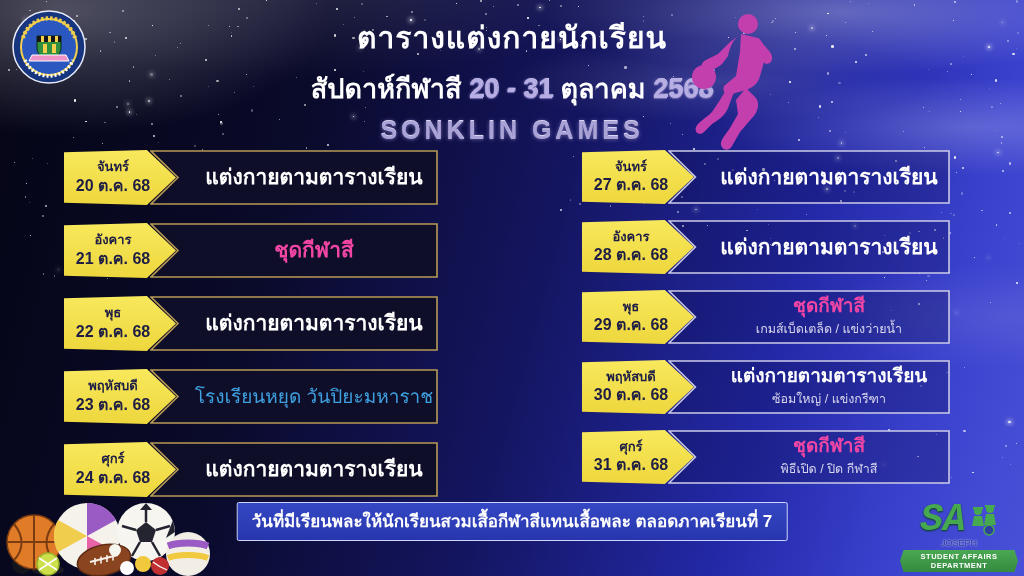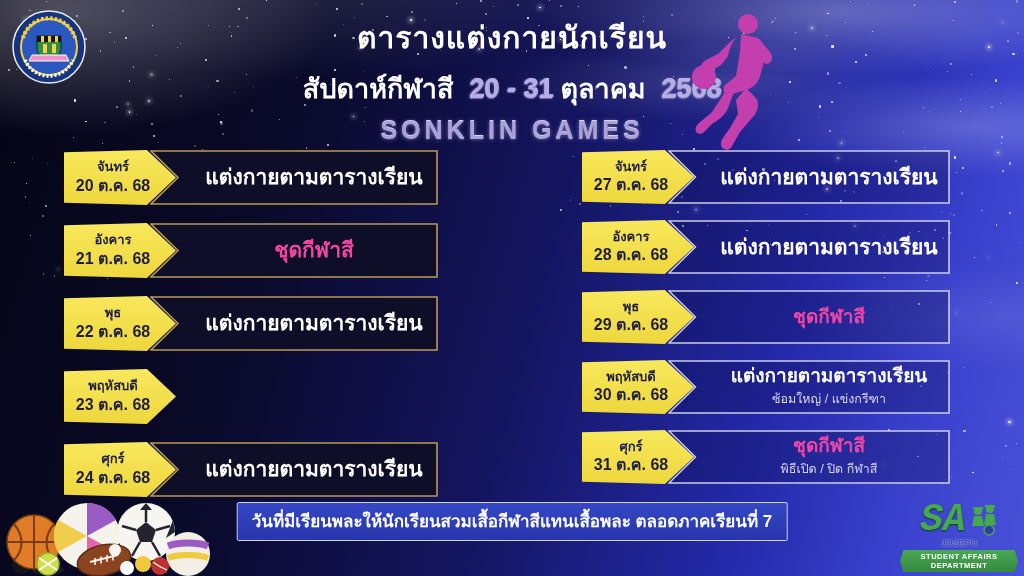--- a/index.html
+++ b/index.html
@@ -19,21 +19,21 @@
      radial-gradient(ellipse 260px 70px at 98% 55%, rgba(230,235,255,.10), transparent 75%);}
   #stars{position:absolute;inset:0;pointer-events:none;}
   .star{position:absolute;border-radius:50%;background:#fff;}
 
   
   .titleblock{position:absolute;top:12px;left:50%;transform:translateX(-50%);
     width:660px;text-align:center;color:#fff;}
   .t1{font-size:30px;font-weight:bold;letter-spacing:1px;margin:2px 0 6px;}
   .t2{font-size:27px;font-weight:bold;margin:0 0 6px;}
   .t3{font-size:25px;font-weight:bold;letter-spacing:4px;margin:4px 0 0;}
-  .glitter{color:#b7aee4;text-shadow:0 1px 0 #6a62a8,0 0 3px #8d85c8,1px -1px 0 #cfc9ef;margin-left:8px;}
+  .glitter{color:#b7aee4;text-shadow:0 1px 0 #6a62a8,0 0 3px #8d85c8,1px -1px 0 #cfc9ef;}
   .metal{color:#aaa3d8;text-shadow:0 1px 1px #3a3570,0 -1px 0 #d9d5f2,0 0 4px #7a72b8;}
 
   
   .crest{position:absolute;left:10px;top:8px;width:78px;height:78px;}
 
   
   .player{position:absolute;left:692px;top:12px;width:104px;height:142px;}
 
   
   .col{position:absolute;display:flex;flex-direction:column;}
@@ -470,20 +470,26 @@
           </svg>
         <div class="btext">แต่งกายตามตารางเรียน</div>
       </div>
     </div>
 
     <div class="row">
       <div class="tag">
         <span class="day">พฤหัสบดี</span>
         <span class="date">23 ต.ค. 68</span>
       </div>
+      <div class="box">
+        <svg class="frame" viewBox="0 0 288 55" preserveAspectRatio="none">
+            <path d="M1,1 H287 V54 H1 L28,27.5 Z" fill="#0e0e28" stroke="#b89a55" stroke-width="1.6"></path>
+          </svg>
+        <div class="btext c-blue" style="font-size:19px;font-weight:normal">โรงเรียนหยุด วันปิยะมหาราช</div>
+      </div>
     </div>
 
     <div class="row">
       <div class="tag">
         <span class="day">ศุกร์</span>
         <span class="date">24 ต.ค. 68</span>
       </div>
       <div class="box">
         <svg class="frame" viewBox="0 0 288 55" preserveAspectRatio="none">
             <path d="M1,1 H287 V54 H1 L28,27.5 Z" fill="#0e0e28" stroke="#b89a55" stroke-width="1.6"></path>
@@ -525,20 +531,21 @@
     <div class="row">
       <div class="tag">
         <span class="day">พุธ</span>
         <span class="date">29 ต.ค. 68</span>
       </div>
       <div class="box">
         <svg class="frame" viewBox="0 0 288 55" preserveAspectRatio="none">
             <path d="M1,1 H287 V54 H1 L28,27.5 Z" fill="rgba(12,12,80,0.30)" stroke="#cccbe8" stroke-width="1.6"></path>
           </svg>
         <div class="btext c-pink" style="font-size:19px">ชุดกีฬาสี</div>
+        <div class="bsub">เกมส์เบ็ดเตล็ด / แข่งว่ายน้ำ</div>
       </div>
     </div>
 
     <div class="row">
       <div class="tag">
         <span class="day">พฤหัสบดี</span>
         <span class="date">30 ต.ค. 68</span>
       </div>
       <div class="box">
         <svg class="frame" viewBox="0 0 288 55" preserveAspectRatio="none">

